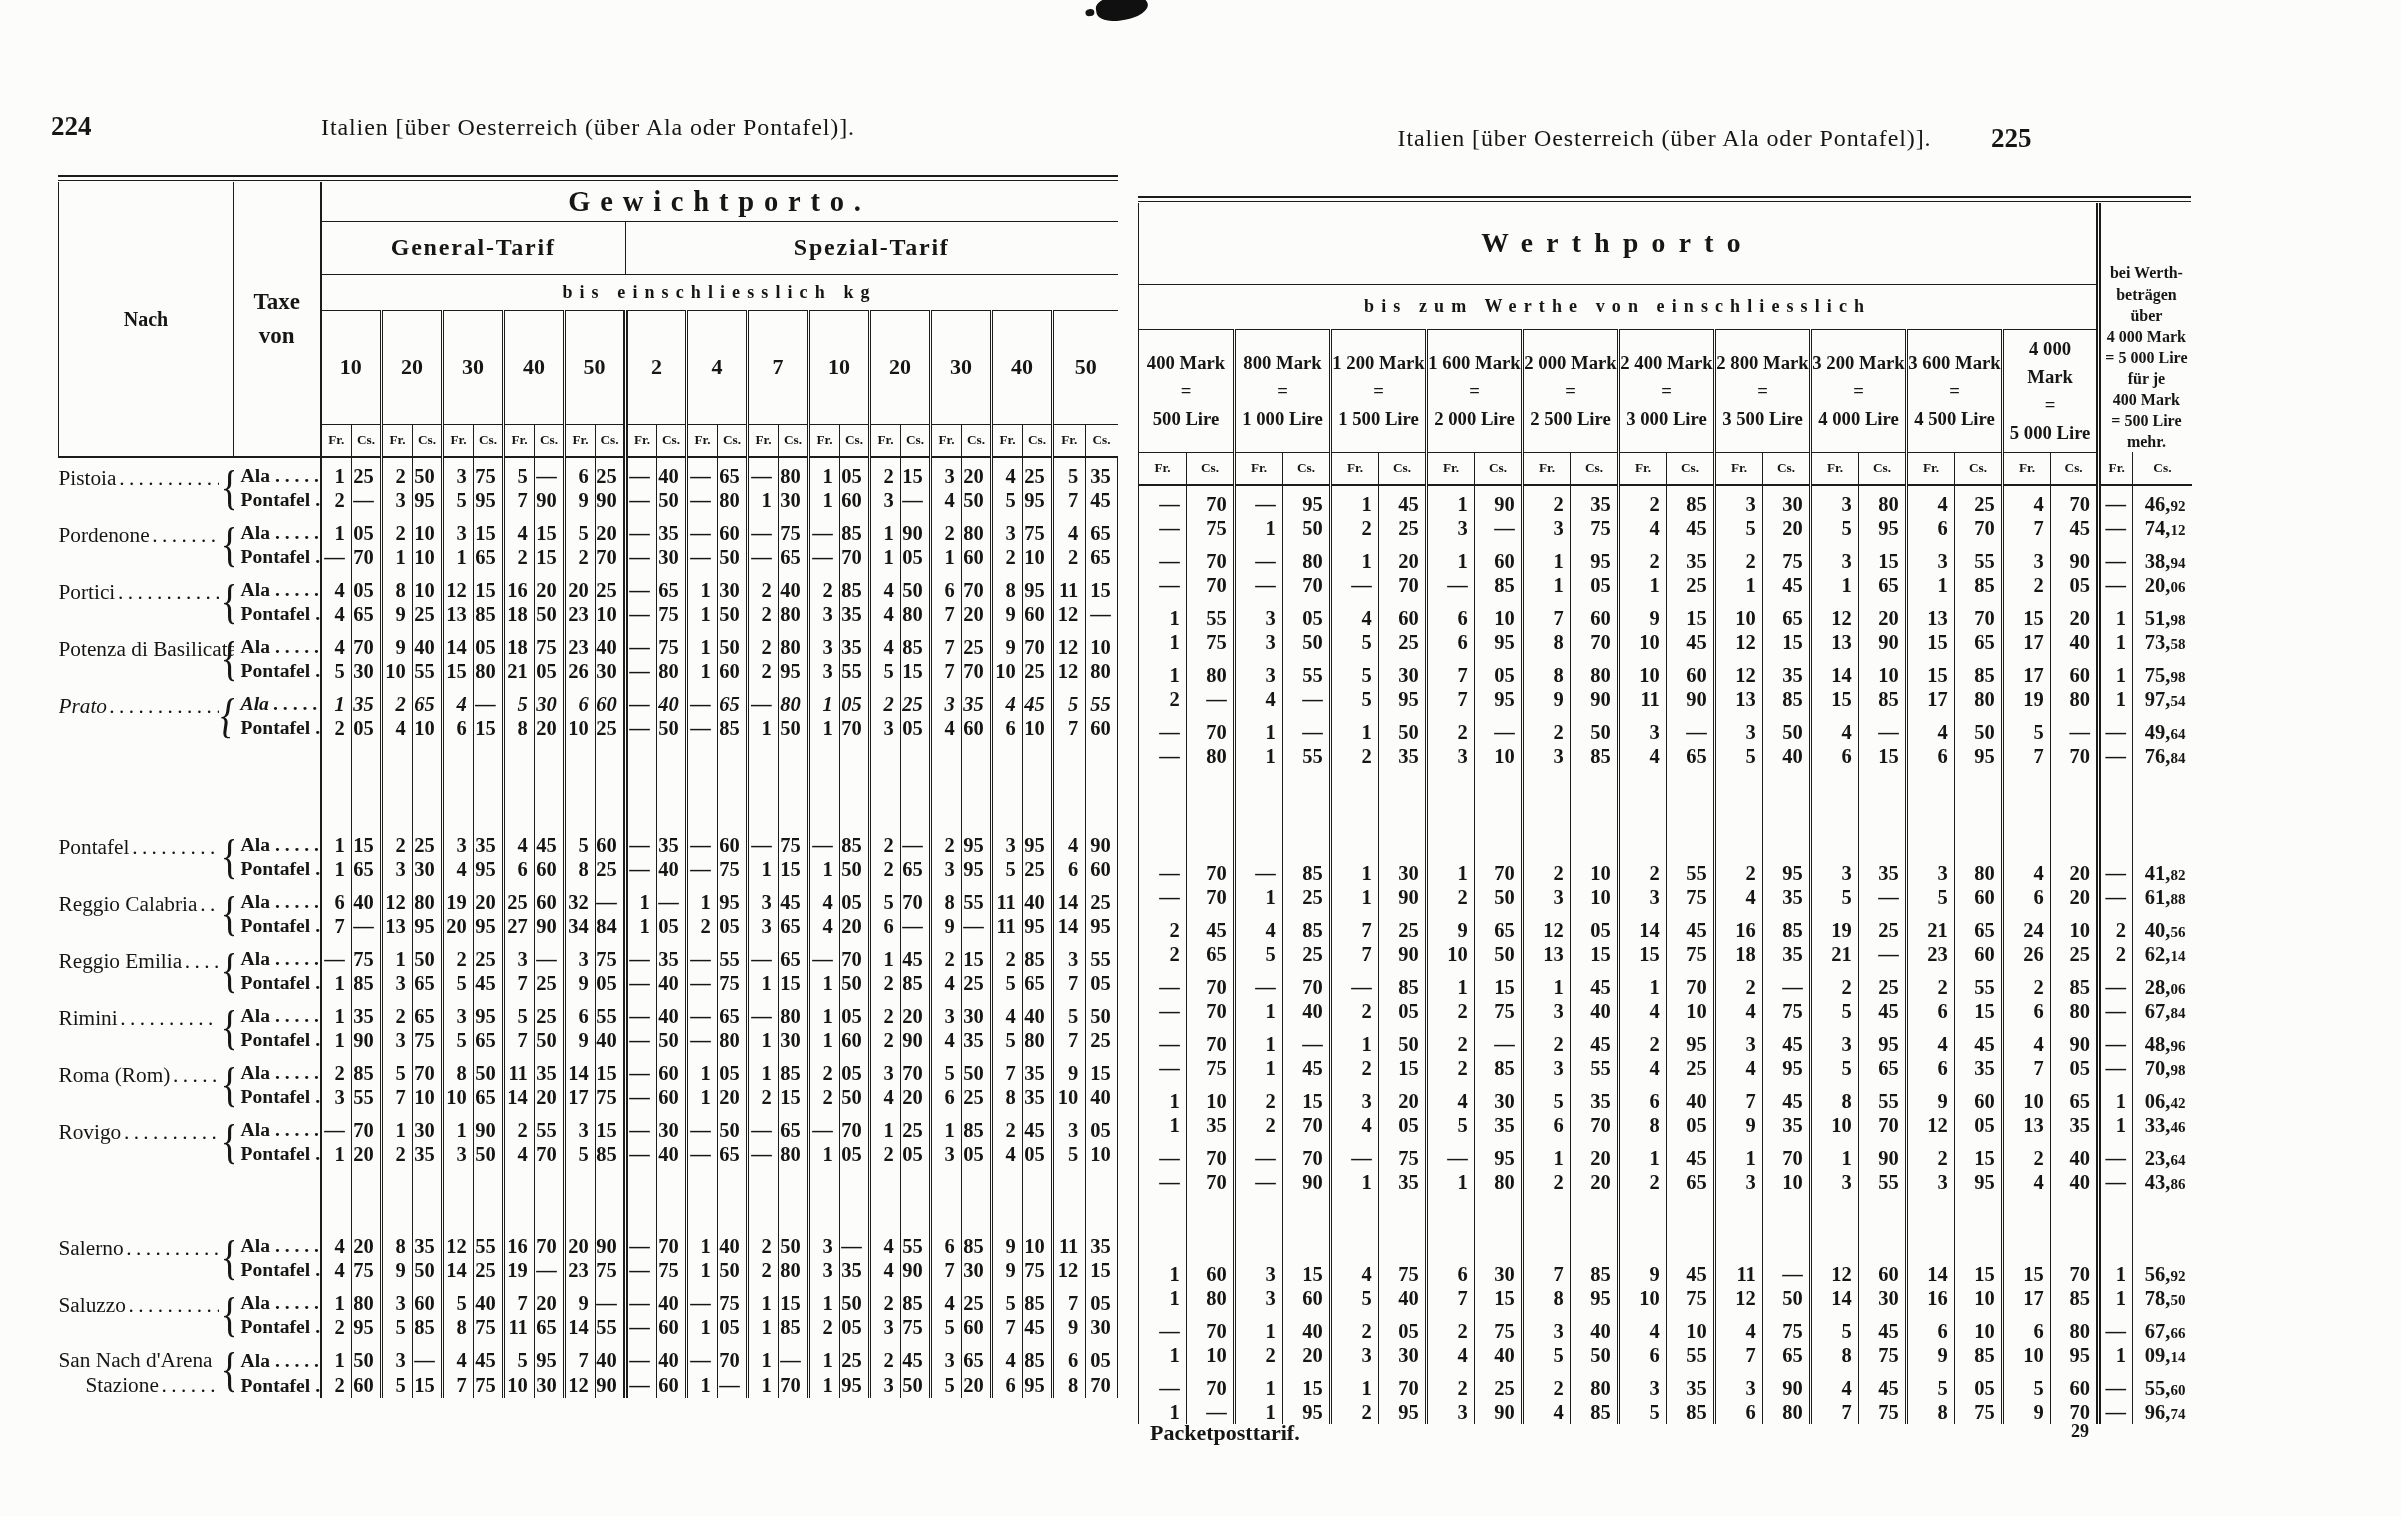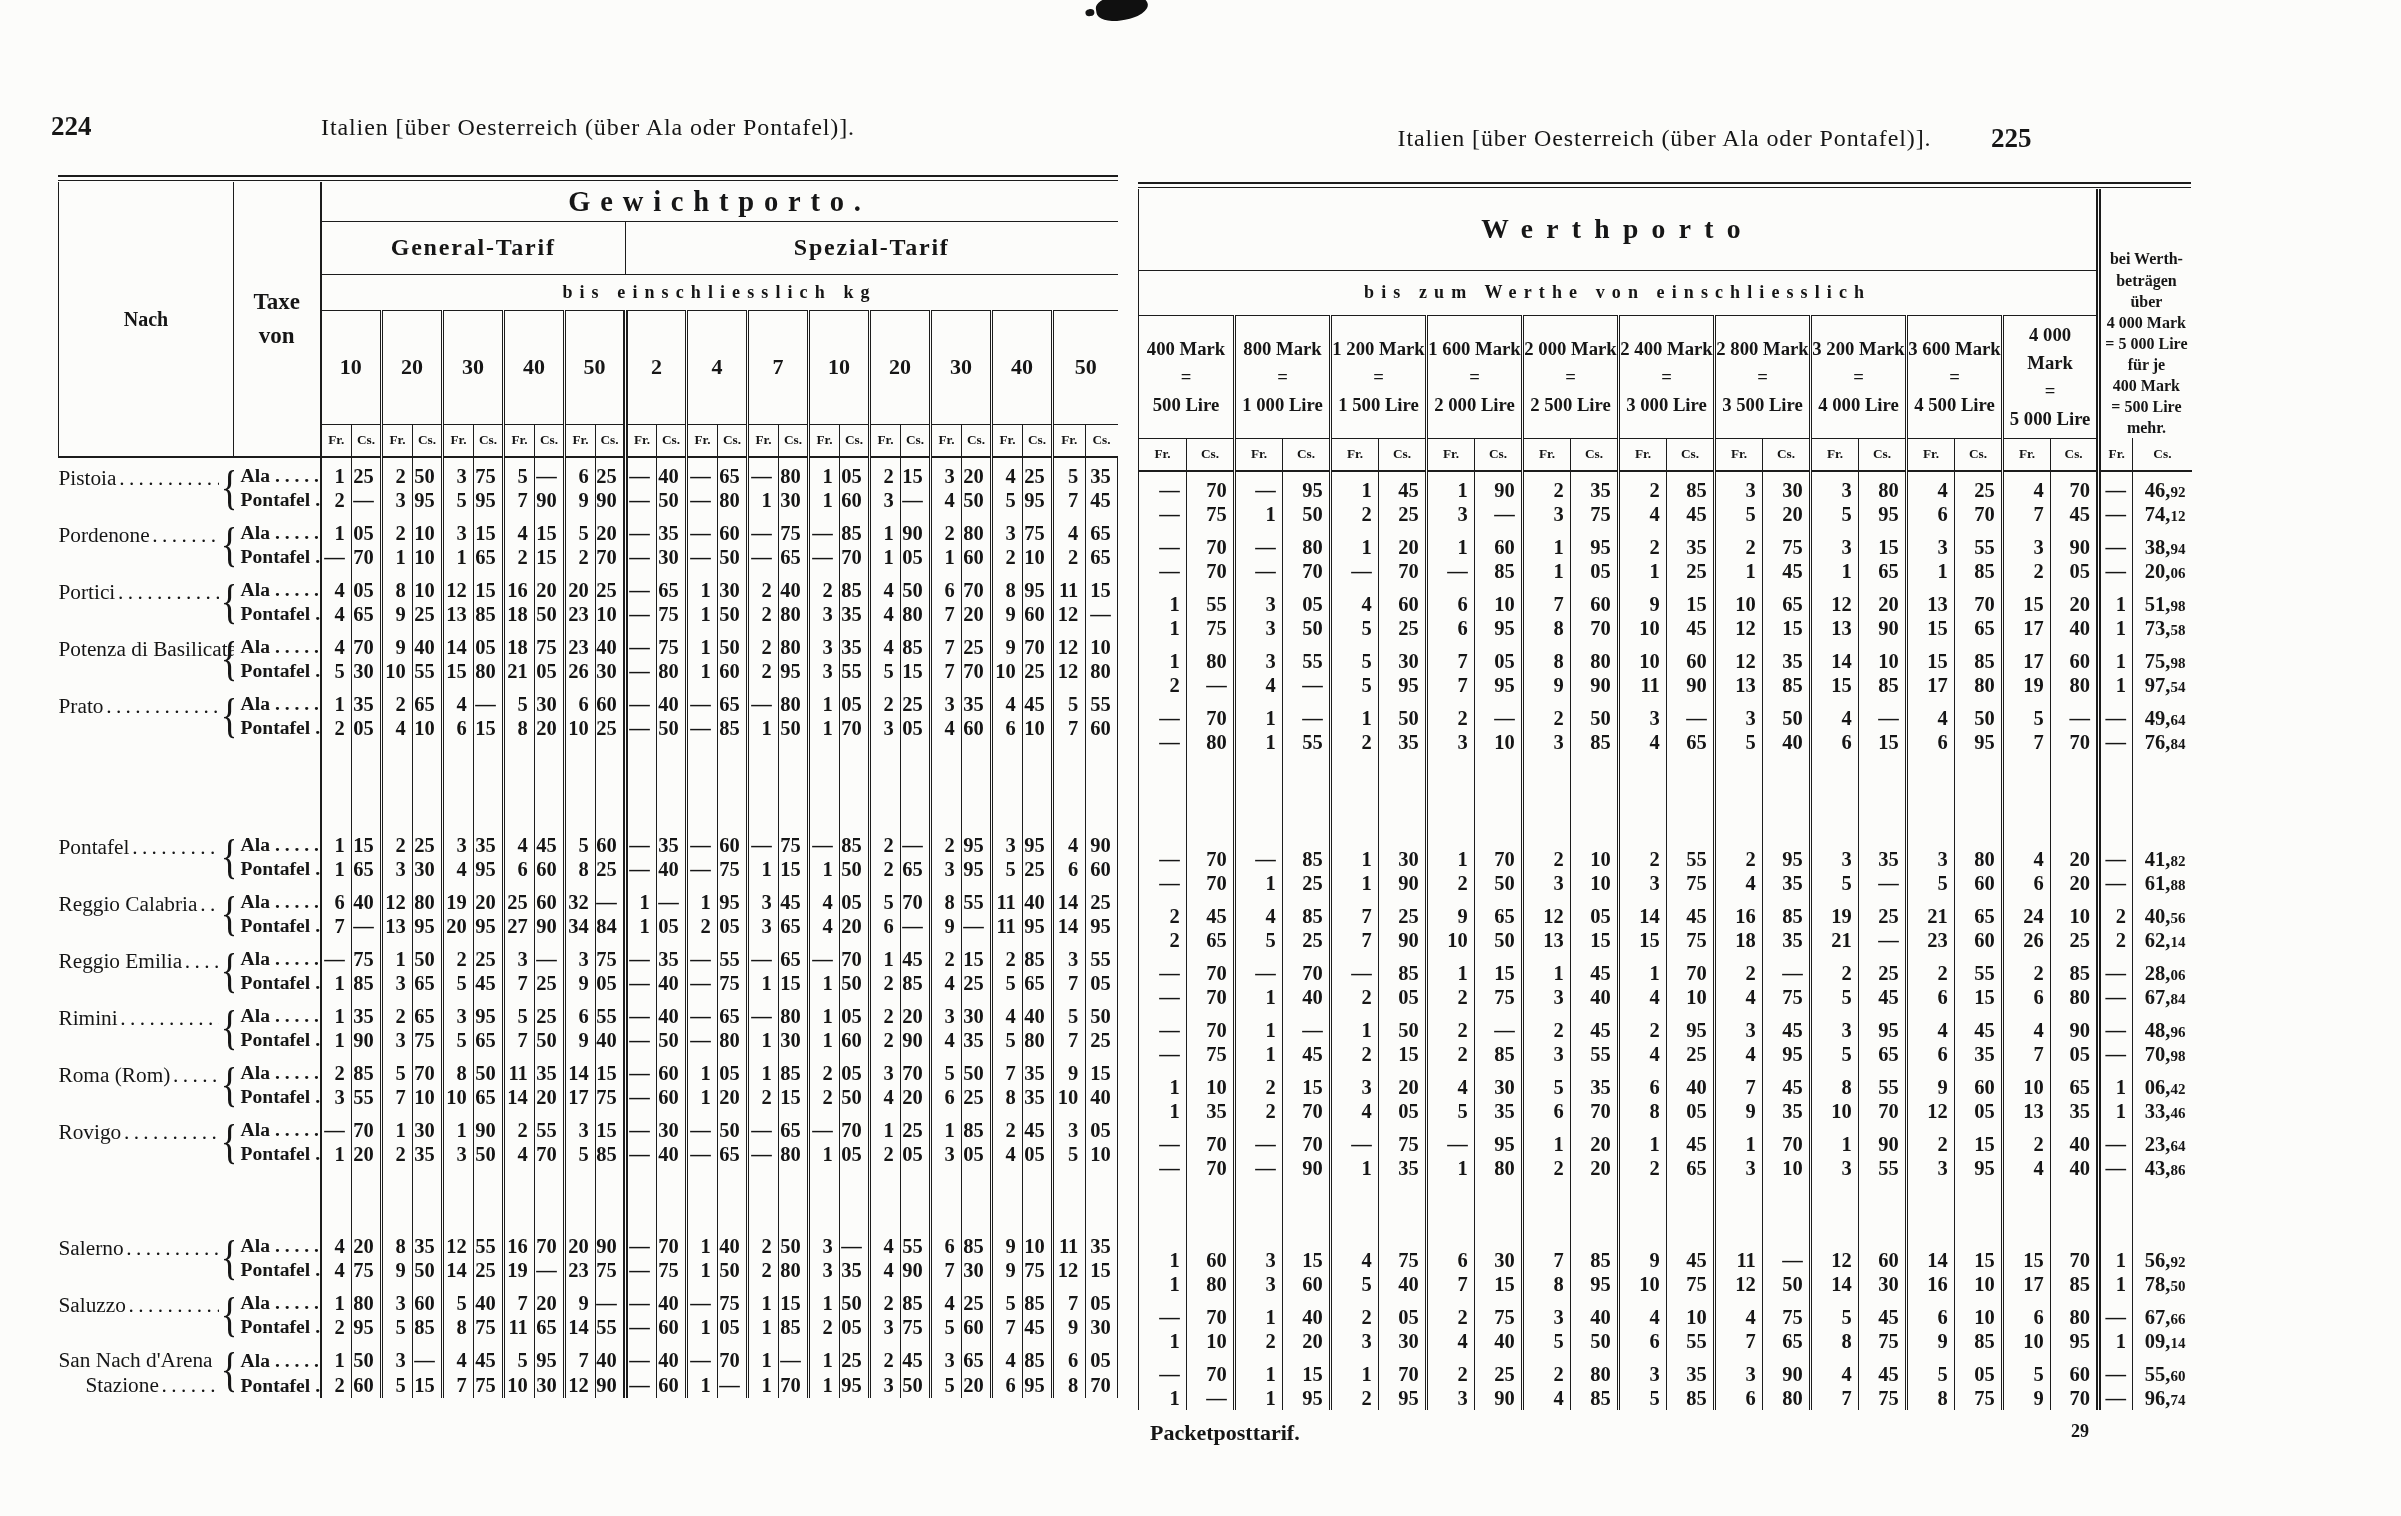--- a/index.html
+++ b/index.html
@@ -571,21 +571,21 @@
             <td class="n cs bl1"></td>
             <td class="n fr bld"></td>
             <td class="n cs bl1"></td>
             <td class="n fr bld"></td>
             <td class="n cs bl1"></td>
             <td class="n fr bld"></td>
             <td class="n cs bl1"></td>
             <td class="n fr bld"></td>
             <td class="n cs bl1 br2"></td>
           </tr>
-          <tr style="height: 24px;">
+          <tr style="height: 24px; font-style: italic;">
             <td class="namecol nc" rowspan="2">
               <div class="nwrap">
                 <div class="nlines">
                   <div class="nline">
                     <span>Prato</span>
                     <span class="leader">........................................</span>
                   </div>
                 </div>
                 <span class="brace">{</span>
               </div>
@@ -1538,21 +1538,21 @@
             <td class="n cs bl1">20</td>
             <td class="n fr bld">6</td>
             <td class="n cs bl1">95</td>
             <td class="n fr bld">8</td>
             <td class="n cs bl1 br2">70</td>
           </tr>
         </tbody>
     </table>
   </div>
 
-  <div class="twrap" style="left:1138px;top:182px;width:1053px;">
+  <div class="twrap" style="left:1138px;top:196px;width:1053px;">
     <div class="thinrule"></div>
     <table>
       <colgroup>
         <col style="width:48px">
           <col style="width:48px">
           <col style="width:48px">
           <col style="width:48px">
         <col style="width:48px">
           <col style="width:48px">
           <col style="width:48px">

